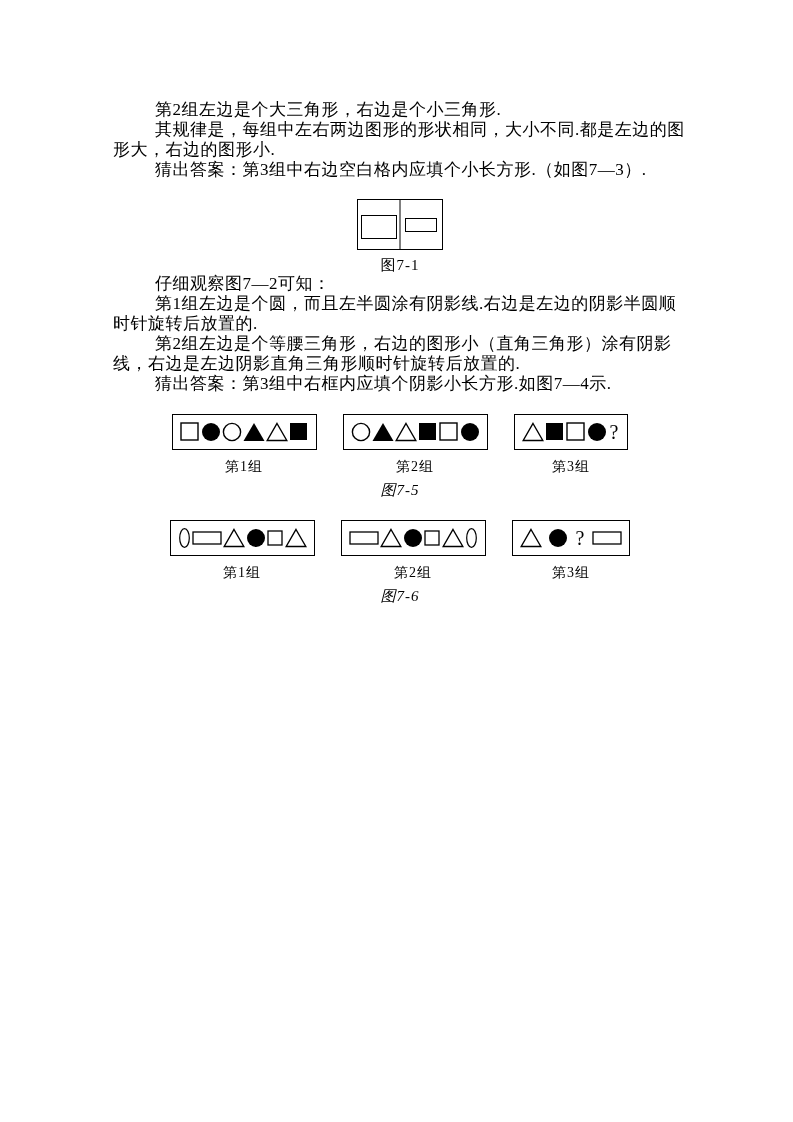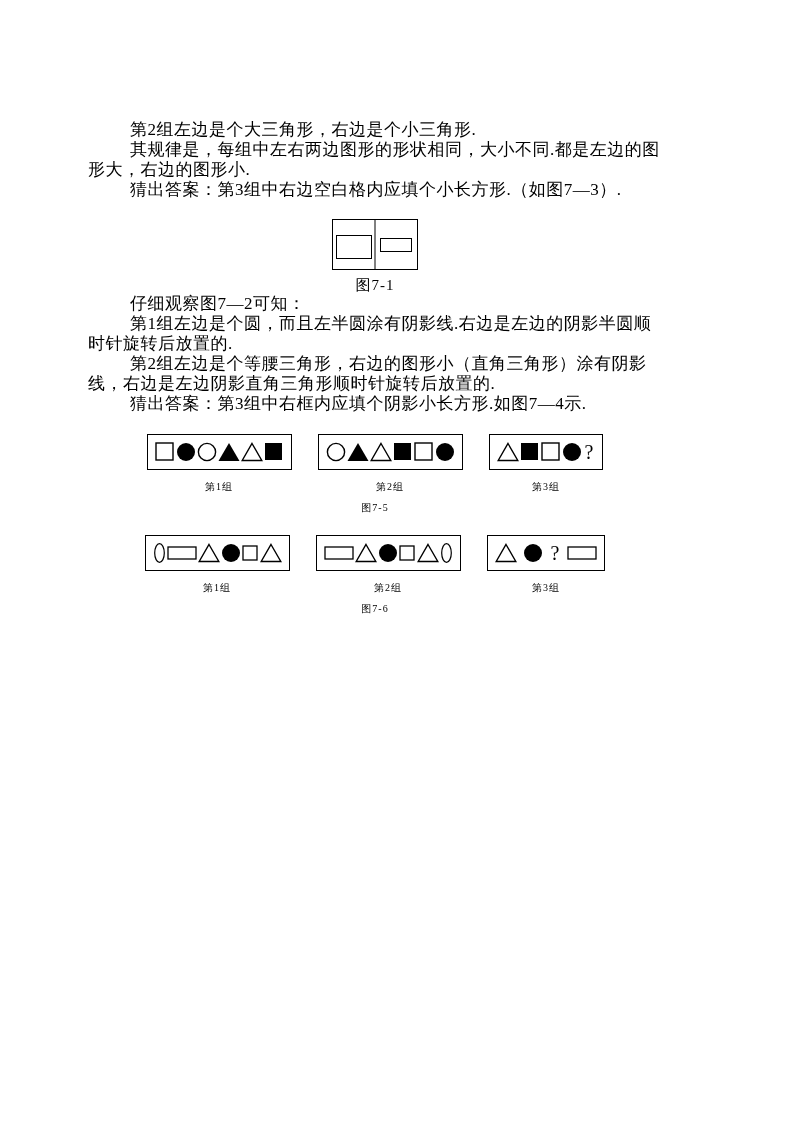--- a/index.html
+++ b/index.html
@@ -4,23 +4,22 @@
 <style>
   html, body { margin: 0; padding: 0; }
   body {
     width: 793px; height: 1122px;
     background: #ffffff;
     overflow: hidden;
     font-family: "Liberation Serif", "DejaVu Serif", serif;
     color: #000;
   }
   .content {
-    padding: 100px 106px 0 88px;
+    padding: 100px 106px 0 113px;
     width: 574px;
-    margin-top: 20px;
   }
   p.doc {
     margin: 0;
     font-size: 17px;
     line-height: 20px;
     text-indent: 42px;
     letter-spacing: 0.5px;
   }
   p.doc b { margin-right: 8px; }
   .mt22 { margin-top: 22px; }
@@ -67,27 +66,27 @@
   .shape-box.spread { gap: 6px; }
   .shp { display: block; flex: none; }
   .qmark {
     display: inline-block;
     font-size: 20px;
     line-height: 24px;
     padding: 0 2px;
     font-family: "Liberation Serif", serif;
   }
   .group-label {
-    font-size: 10px;
+    font-size: 14px;
     line-height: 17px;
     margin-top: 8px;
     letter-spacing: 1px;
   }
   .figure-block { margin-top: 0; }
-  .caption-below { margin-top: 6px; font-size: 10px; letter-spacing: 1px; }
+  .caption-below { margin-top: 6px; font-size: 15px; letter-spacing: 1px; font-style: italic; }
 </style>
 </head>
 <body>
 
 <div class="content">
 
   <p class="doc">第2组左边是个大三角形，右边是个小三角形.</p>
 
   <p class="doc mt22">其规律是，每组中左右两边图形的形状相同，大小不同.都是左边的图形大，右边的图形小.</p>
 

